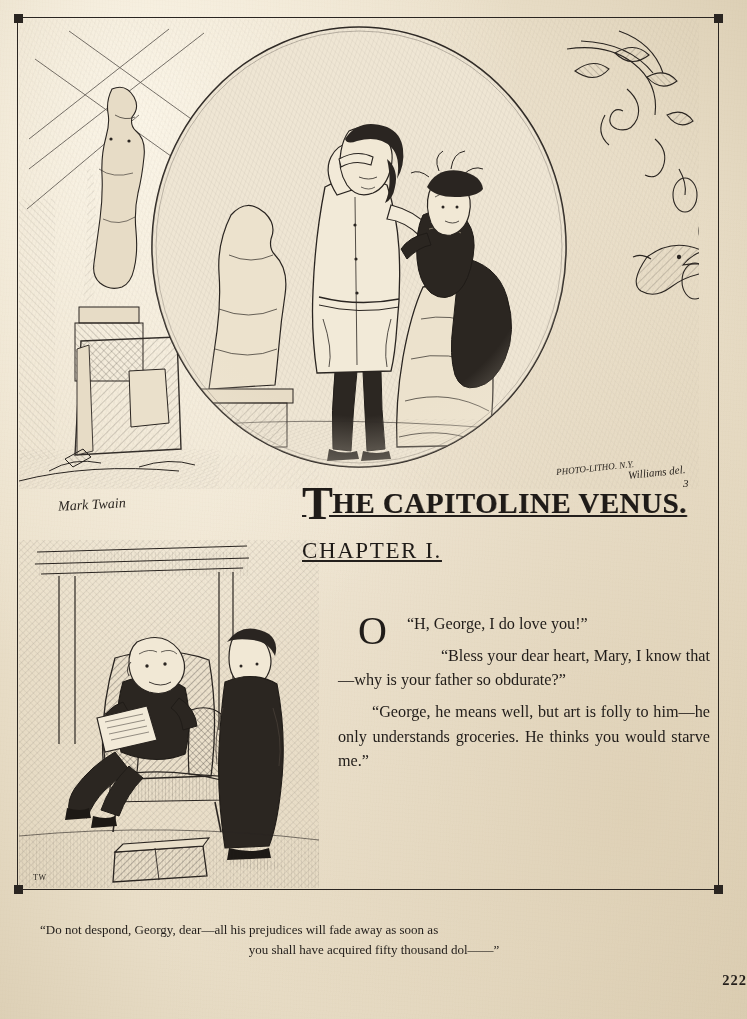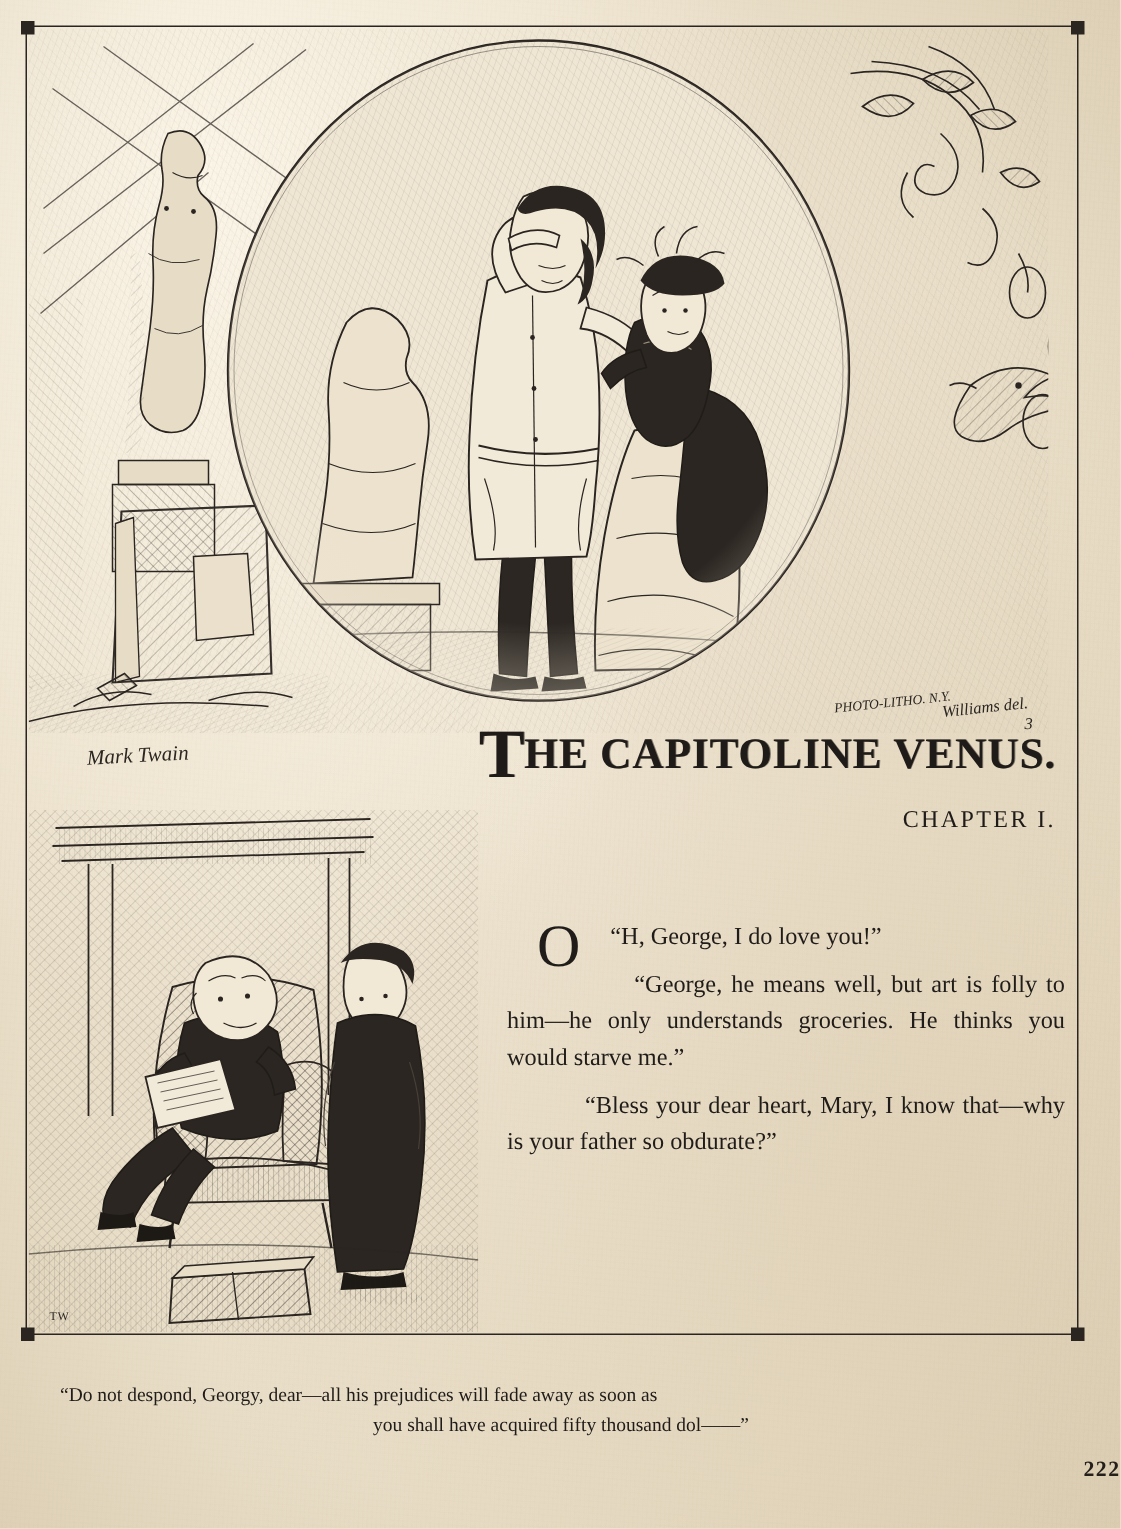--- a/index.html
+++ b/index.html
@@ -62,43 +62,44 @@
   .illus-bottom {
     position: absolute;
     left: 19px; top: 530px;
     width: 300px; height: 358px;
     overflow: hidden;
   }
 
   
   .title-block {
     position: absolute;
-    left: 284px;
+    left: 302px;
     top: 487px;
     width: 420px;
-    text-align: right;
+    text-align: left;
+    text-decoration: underline;
   }
   .story-title {
     font-family: "Liberation Serif", serif;
     font-weight: bold;
     font-size: 29px;
     letter-spacing: 0.5px;
     color: #1f1b18;
     white-space: nowrap;
     text-shadow: 0.6px 0 0 rgba(31,27,24,0.5);
   }
   .story-title .drop {
     font-size: 46px;
     line-height: 0.7;
     vertical-align: -6px;
     margin-right: -1px;
   }
   .chapter {
     margin-top: 18px;
-    font-size: 16px;
+    font-size: 23px;
     letter-spacing: 1.6px;
     color: #1f1b18;
   }
   .scene {
     margin-top: 16px;
     font-size: 15.5px;
     font-style: italic;
     color: #241f1b;
   }
 
@@ -466,22 +467,22 @@
   <span class="corner br"></span>
 </div>
 
 <div class="title-block">
   <div class="story-title"><span class="drop">T</span><span>HE CAPITOLINE VENUS.</span></div>
   <div class="chapter">CHAPTER I.</div>
 </div>
 
 <div class="text-col">
   <p class="para"><span class="dropcap">O</span><span>“</span><span>H, George, I <span class="ital">do</span> love you!”</span></p>
+  <p class="para hang2">“Bless your dear heart, Mary, I know that—<span class="ital">why</span> is your father so obdurate?”</p>
   <p class="para hang">“George, he means well, but art is folly to him—he only understands groceries.  He thinks you would starve me.”</p>
-  <p class="para hang2">“Bless your dear heart, Mary, I know that—<span class="ital">why</span> is your father so obdurate?”</p>
 </div>
 
 <div class="full-lines">
   <div class="l1">“Do not despond, Georgy, dear—all his prejudices will fade away as soon as</div>
   <div class="l2">you shall have acquired fifty thousand dol——”</div>
 </div>
 
 <div class="folio">222</div>
 
 </body></html>

